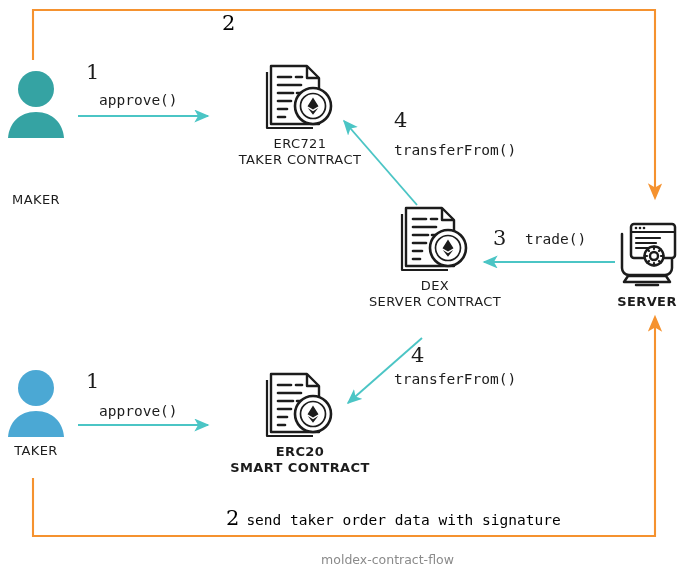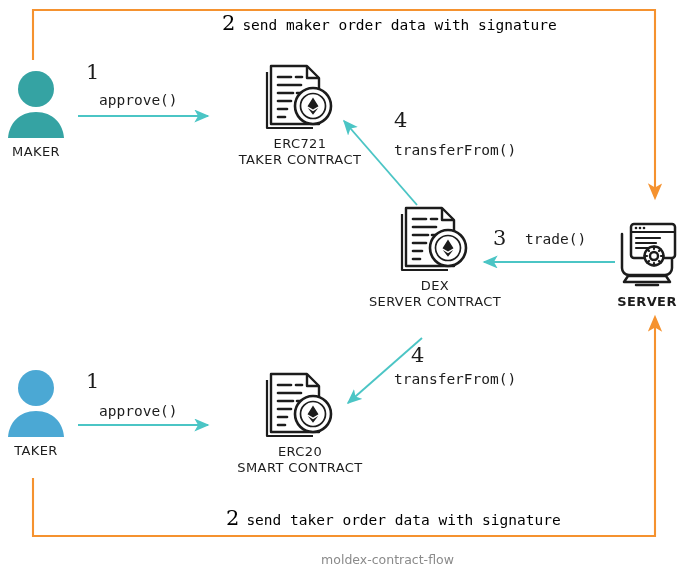--- a/index.html
+++ b/index.html
@@ -110,21 +110,21 @@
 
     <g>
       <line x1="422" y1="338" x2="348" y2="403" stroke="#4BC5C5" stroke-width="1.9" marker-end="url(#ah-teal)"></line>
     </g>
 
     <g>
       <line x1="615" y1="262" x2="484" y2="262" stroke="#4BC5C5" stroke-width="1.9" marker-end="url(#ah-teal)"></line>
     </g>
   </svg>
 
-  <div class="node" style="left:4px; top:68px; width:64px;">
+  <div class="node" style="left:4px; top:68px; width:64px;gap:48px;">
     <svg class="icon" width="60" height="72" viewBox="0 0 60 72">
       <circle cx="30" cy="21" r="18" fill="#35a3a3"></circle>
       <path d="M30,44 C13,44 3,56 2,70 L58,70 C57,56 47,44 30,44 Z" fill="#35a3a3"></path>
     </svg>
     <div class="node-label">MAKER</div>
   </div>
 
   <div class="node" style="left:4px; top:367px; width:64px;">
     <svg class="icon" width="60" height="72" viewBox="0 0 60 72">
       <circle cx="30" cy="21" r="18" fill="#4BA8D4"></circle>
@@ -151,21 +151,21 @@
         <line x1="15" y1="55" x2="22" y2="55"></line>
       </g>
       <circle cx="50" cy="44" r="18" fill="#ffffff" stroke="#1c1c1c" stroke-width="2.6"></circle>
       <circle cx="50" cy="44" r="12.5" fill="none" stroke="#1c1c1c" stroke-width="1.7"></circle>
       <path d="M50,35.5 L55.5,44.2 L50,47.6 L44.5,44.2 Z M50,49.2 L55.2,45.9 L50,52.8 L44.8,45.9 Z" fill="#1c1c1c"></path>
     </svg>
     <div class="node-label">ERC721
 TAKER CONTRACT</div>
   </div>
 
-  <div class="node" style="left:230px; top:370px; width:140px;">
+  <div class="node" style="left:230px; top:370px; width:140px;font-weight:bold;">
     <svg class="icon" width="74" height="70" viewBox="0 0 74 70">
       <g fill="none" stroke="#1c1c1c" stroke-width="2.4" stroke-linejoin="round">
         <path d="M8,4 L44,4 L56,16 L56,62 L8,62 Z"></path>
         <path d="M44,4 L44,16 L56,16"></path>
         <path d="M4,10 L4,66 L50,66" stroke-width="2.2"></path>
       </g>
       <g stroke="#1c1c1c" stroke-width="2.6" stroke-linecap="round">
         <line x1="15" y1="15" x2="28" y2="15"></line>
         <line x1="33" y1="15" x2="39" y2="15"></line>
         <line x1="15" y1="23" x2="38" y2="23"></line>
@@ -247,21 +247,20 @@
   <div class="edge-label edge-call" style="left:394px; top:143px;">transferFrom()</div>
 
   <div class="edge-label edge-step" style="left:411px; top:345px;">4</div>
   <div class="edge-label edge-call" style="left:394px; top:372px;">transferFrom()</div>
 
   <div class="edge-label edge-step" style="left:493px; top:228px;">3</div>
   <div class="edge-label edge-call" style="left:525px; top:232px;">trade()</div>
 
   <div class="flow-text" style="left:222px; top:13px;">
     <span class="edge-step">2</span>
-    <span class="edge-call">send maker order data with signature</span>
   </div>
 
   <div class="flow-text" style="left:226px; top:508px;">
     <span class="edge-step">2</span>
     <span class="edge-call">send taker order data with signature</span>
   </div>
 
   <div class="caption">moldex-contract-flow</div>
 
 </div>

